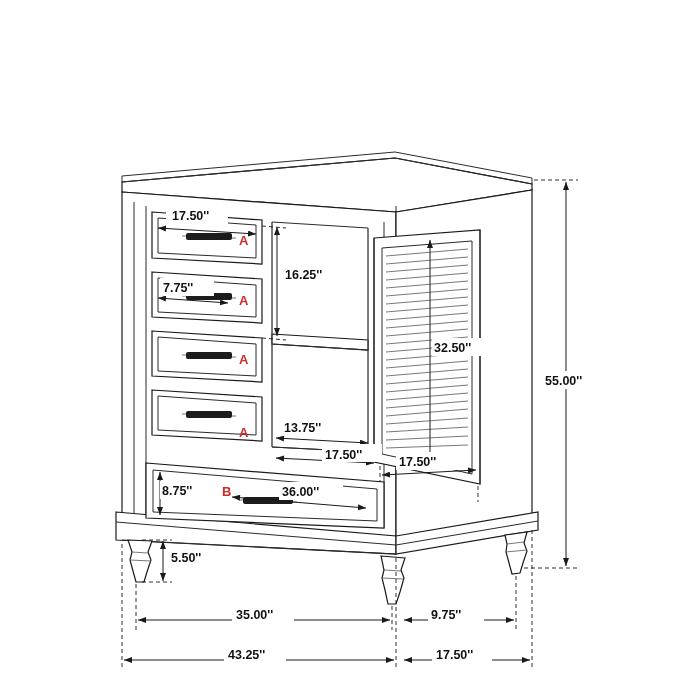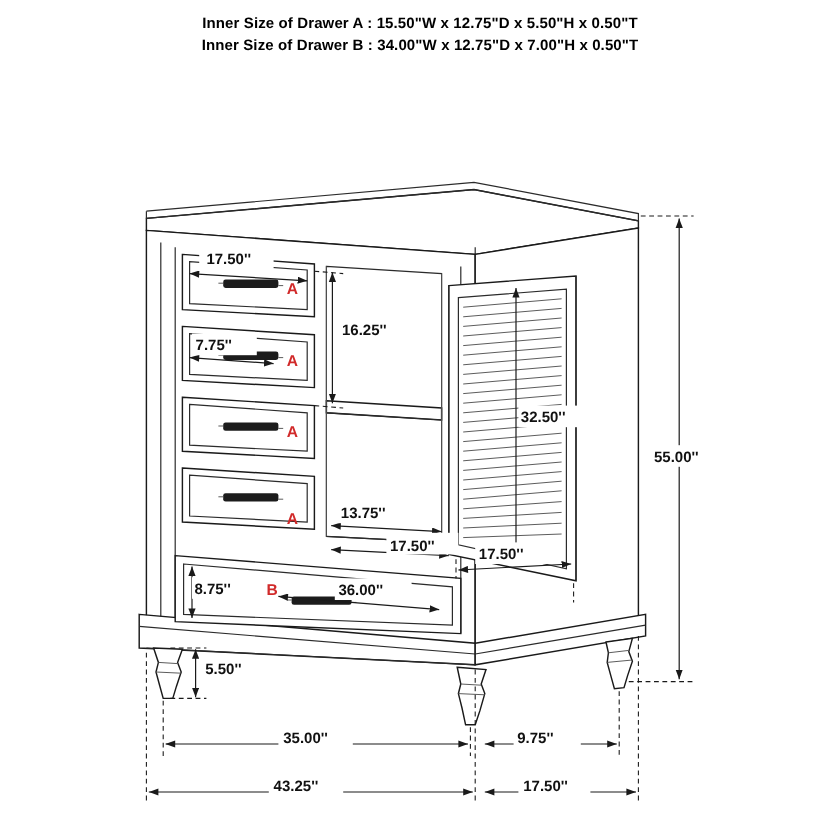--- a/index.html
+++ b/index.html
@@ -55,24 +55,20 @@
   .dim { stroke: #1a1a1a; fill: none; stroke-width: 1; }
   .ext { stroke: #1a1a1a; fill: none; stroke-width: 0.9; stroke-dasharray: 4 3; }
   .fillw { fill: #ffffff; }
   .handle { fill: #1c1c1c; }
 </style>
 </head>
 <body>
 
 <div id="stage">
 
-  <div class="header">
-    <div>Inner Size of Drawer A : 15.50"W x 12.75"D x 5.50"H x 0.50"T</div>
-    <div>Inner Size of Drawer B : 34.00"W x 12.75"D x 7.00"H x 0.50"T</div>
-  </div>
 
   <svg id="drawing" width="700" height="700" viewBox="0 0 700 700">
 
     <g>
       <path class="ln fillw" d="M122,182 L395,158 L532,184 L532,190 L396,212 L122,192 Z"></path>
       <path class="ln-thin" d="M122,182 L395,158 L532,184"></path>
       <path class="ln-thin" d="M122,176 L395,152 L532,178 L532,184"></path>
       <path class="ln-thin" d="M122,176 L122,182"></path>
       <path class="ln-thin" d="M396,212 L396,206"></path>
     </g>

